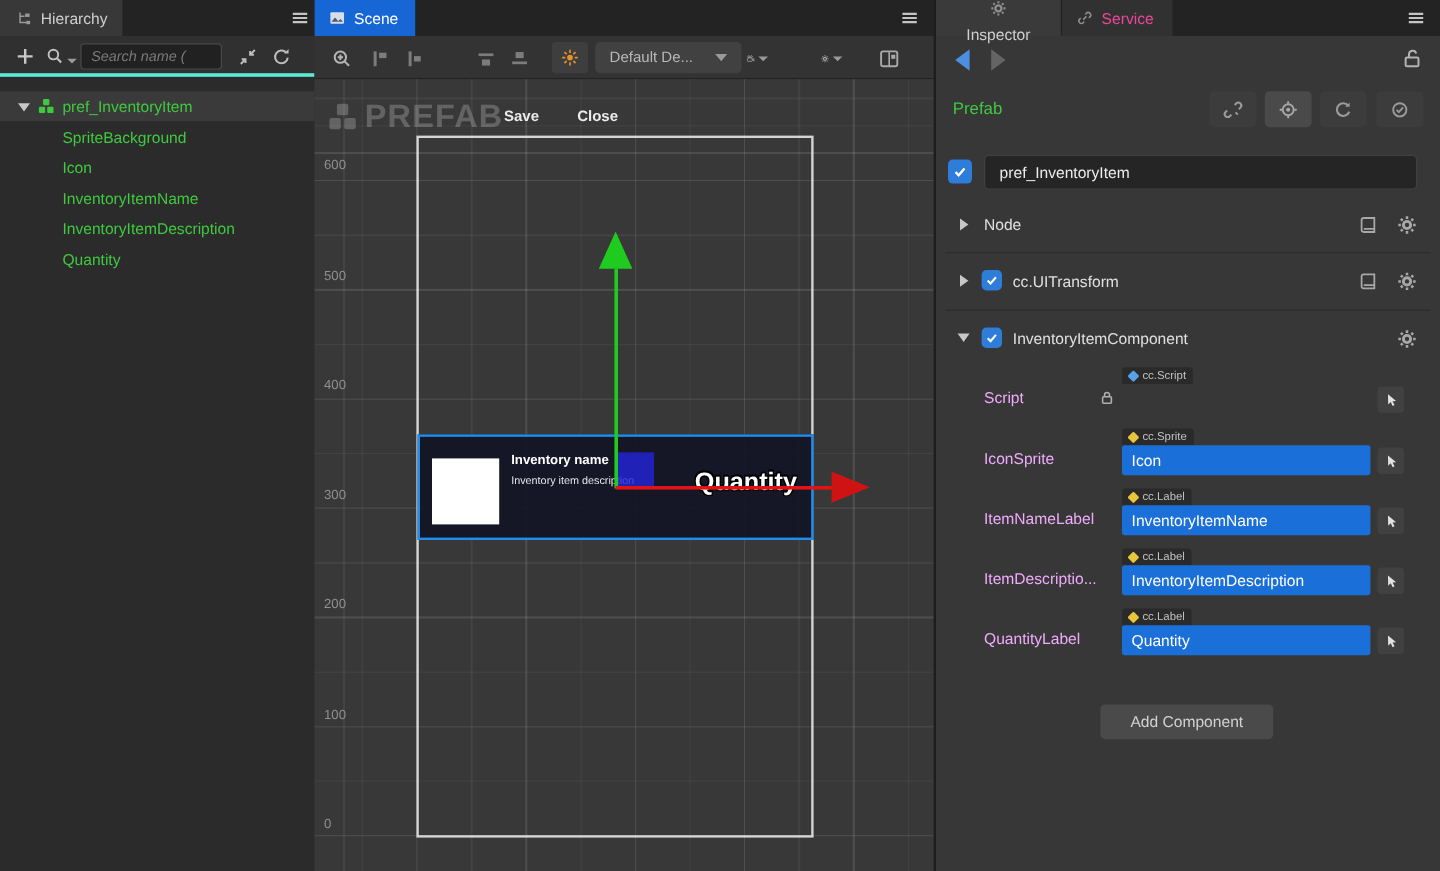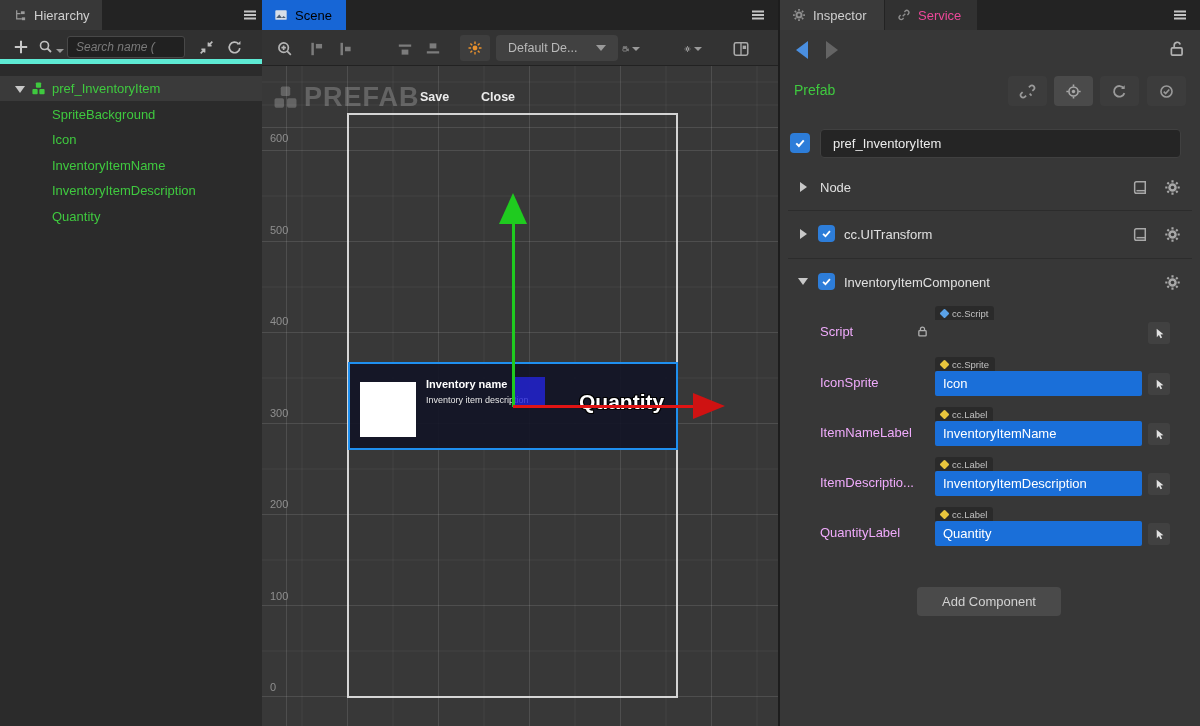--- a/index.html
+++ b/index.html
@@ -15,32 +15,32 @@
   #inspector-panel { left:780px; width:420px; background:#373737; }
 
   
   .tabbar { position:absolute; top:0; left:0; right:0; height:30px; background:#232323; }
   .tab { position:absolute; top:0; height:30px; display:flex; align-items:center; gap:7px;
          padding:0 12px; font-size:13px; color:#cfcfcf; }
   .hamburger { position:absolute; top:7px; width:16px; height:16px; cursor:pointer; }
 
   
   #h-toolbar { position:absolute; top:30px; left:0; right:0; height:34px; background:#303030;
-               border-bottom:5px solid #5eead4; }
+               border-bottom:3px solid #5eead4; }
   #h-search { position:absolute; left:67px; top:6px; width:118px; height:22px; background:#212121;
               border:1px solid #484848; border-radius:3px; color:#ddd; font-style:italic;
               font-size:12px; padding:0 8px; outline:none; }
   #h-search::placeholder { color:#7a7a7a; }
   .tree-root-row { position:absolute; top:76px; left:0; right:0; height:25px; background:#3a3a3a; }
   .tree-label { color:#3fc93f; font-size:13px; line-height:25px; white-space:nowrap; }
   .tree-child { position:absolute; left:52px; height:25px; color:#3fc93f; font-size:13px;
                 line-height:25px; white-space:nowrap; cursor:default; }
 
   
-  #scene-tab { background:#1766d6; color:#000000; left:0; }
+  #scene-tab { background:#1766d6; color:#ffffff; left:0; }
   #s-toolbar { position:absolute; top:30px; left:0; right:0; height:36px; background:#333;
                border-bottom:1px solid #222; }
   .tool-ico { position:absolute; top:10px; width:18px; height:18px; }
   .tool-btn-lit { position:absolute; left:198px; top:5px; width:30px; height:26px; background:#3e3e3e;
                   border-radius:3px; display:flex; align-items:center; justify-content:center; }
   #device-dd { position:absolute; left:234px; top:5px; width:122px; height:26px; background:#414141;
                border-radius:4px; color:#b9b9b9; font-size:12.5px; line-height:26px; padding:0 12px;
                cursor:pointer; }
   .caret-dn { width:0; height:0; border-left:5px solid transparent; border-right:5px solid transparent;
               border-top:6px solid #9a9a9a; }
@@ -310,21 +310,21 @@
       <div id="gz-plane"></div>
       <div id="gz-y-line"></div>
       <div id="gz-y-head"></div>
       <div id="gz-x-line"></div>
       <div id="gz-x-head"></div>
     </div>
   </div>
 
   <div id="inspector-panel" class="panel">
     <div class="tabbar">
-      <div class="tab" style="left:0; width:104px; background:#3a3a3a;">
+      <div class="tab" style="left:0; width:104px; background:#3a3a3a;flex-direction:column;">
         <span>
           <svg width="14" height="14" viewBox="0 0 16 16">
               <circle cx="8" cy="8" r="4" fill="#8e8e8e"></circle>
               <circle cx="8" cy="8" r="1.7" fill="#3a3a3a"></circle>
               <g stroke="#8e8e8e" stroke-width="2">
                 <path d="M8 1.2v2M8 12.8v2M1.2 8h2M12.8 8h2M3.2 3.2l1.4 1.4M11.4 11.4l1.4 1.4M12.8 3.2l-1.4 1.4M4.6 11.4l-1.4 1.4"></path>
               </g>
             </svg>
         </span>
         <span>Inspector</span>

